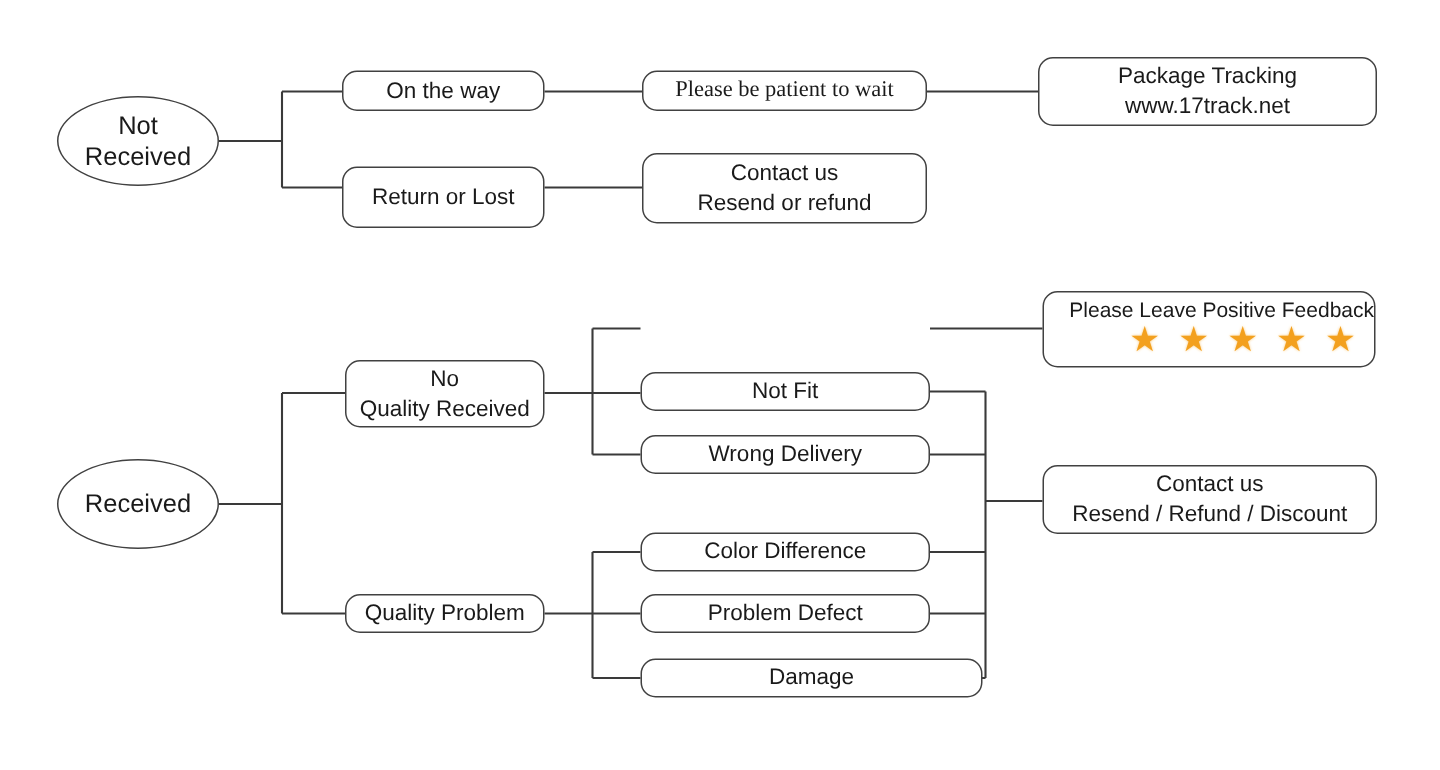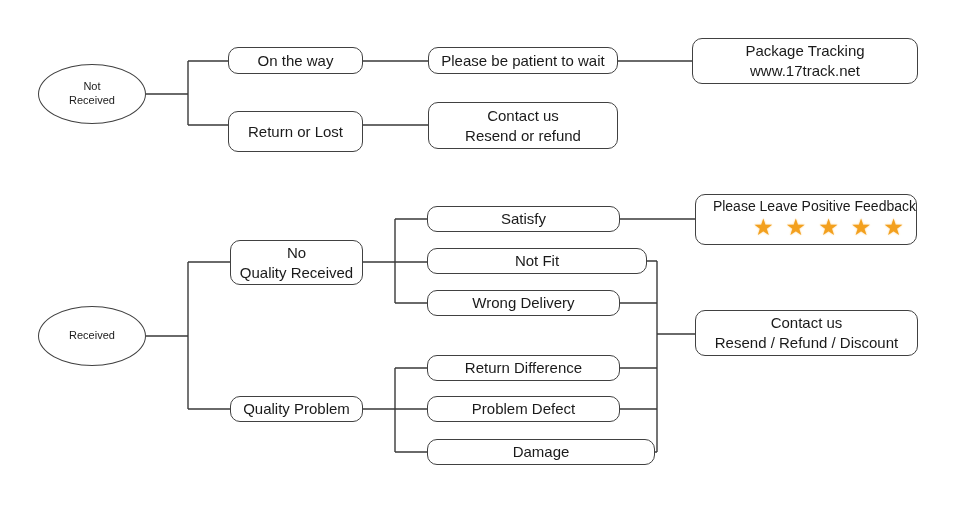--- a/index.html
+++ b/index.html
@@ -33,35 +33,35 @@
     text-align: center;
     background: #ffffff;
     border: 1.4px solid #414141;
     border-radius: 10px;
     font-size: 15px;
     line-height: 1.32;
     white-space: pre-line;
   }
   .ellipse {
     border-radius: 50%;
-    font-size: 11px;
+    font-size: 17px;
     line-height: 1.25;
   }
   
   .n-not-received   { left: 38px;  top: 64px;  width: 108px; height: 60px; }
   .n-on-the-way     { left: 228px; top: 47px;  width: 135px; height: 27px; }
-  .n-please-patient { left: 428px; top: 47px;  width: 190px; height: 27px; }
+  .n-please-patient { left: 428px; top: 47px;  width: 190px; height: 27px; font-family: Liberation Serif, serif; }
   .n-pkg-tracking   { left: 692px; top: 38px;  width: 226px; height: 46px; }
   .n-return-lost    { left: 228px; top: 111px; width: 135px; height: 41px; }
   .n-contact-resend { left: 428px; top: 102px; width: 190px; height: 47px; }
   .n-received       { left: 38px;  top: 306px; width: 108px; height: 60px; }
   .n-no-quality     { left: 230px; top: 240px; width: 133px; height: 45px; }
   .n-quality-prob   { left: 230px; top: 396px; width: 133px; height: 26px; }
   .n-satisfy        { left: 427px; top: 206px; width: 193px; height: 26px; }
-  .n-not-fit        { left: 427px; top: 248px; width: 220px; height: 26px; }
+  .n-not-fit        { left: 427px; top: 248px; width: 193px; height: 26px; }
   .n-wrong-delivery { left: 427px; top: 290px; width: 193px; height: 26px; }
   .n-color-diff     { left: 427px; top: 355px; width: 193px; height: 26px; }
   .n-quality-defect { left: 427px; top: 396px; width: 193px; height: 26px; }
   .n-damage         { left: 427px; top: 439px; width: 228px; height: 26px; }
   .n-feedback       { left: 695px; top: 194px; width: 222px; height: 51px; justify-content: flex-start; padding-top: 3px; align-items: flex-end; }
   .n-contact-disc   { left: 695px; top: 310px; width: 223px; height: 46px; }
 
   .feedback-label {
     font-size: 14px;
     line-height: 1.2;
@@ -128,27 +128,26 @@
   <div class="node n-contact-resend">Contact us
 Resend or refund</div>
 
   <div class="node ellipse n-received">Received</div>
 
   <div class="node n-no-quality">No
 Quality Received</div>
 
   <div class="node n-quality-prob">Quality Problem</div>
 
-  <div class="node n-satisfy">Satisfy</div>
 
   <div class="node n-not-fit">Not Fit</div>
 
   <div class="node n-wrong-delivery">Wrong Delivery</div>
 
-  <div class="node n-color-diff">Return Difference</div>
+  <div class="node n-color-diff">Color Difference</div>
 
   <div class="node n-quality-defect">Problem Defect</div>
 
   <div class="node n-damage">Damage</div>
 
   <div class="node n-feedback">
     <div class="feedback-label">Please Leave Positive Feedback</div>
     <div class="star-row">★★★★★</div>
   </div>
 

